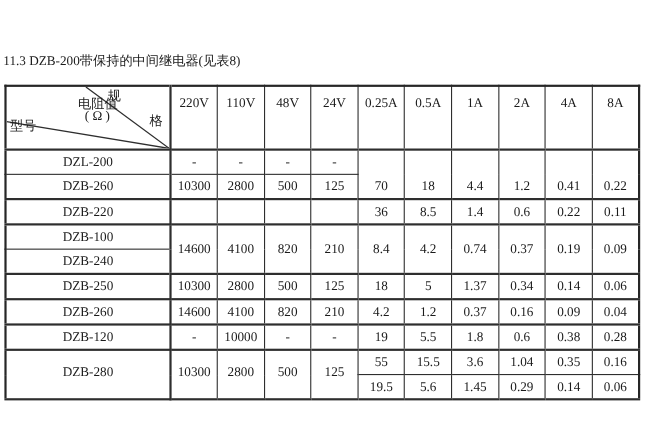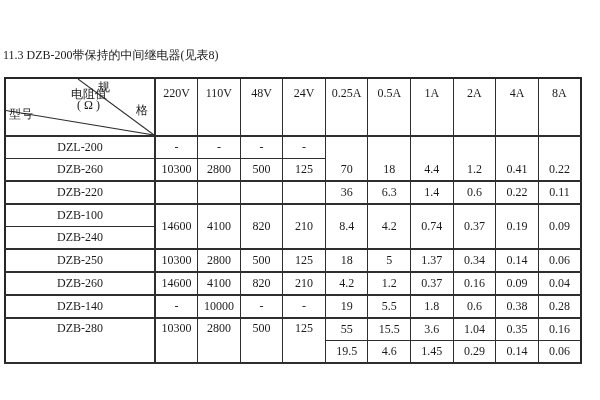--- a/index.html
+++ b/index.html
@@ -21,21 +21,21 @@
     border:1px solid #2e2e2e; border-bottom-width:2px;
     text-align:center; vertical-align:middle;
     font-size:12px; line-height:13px; padding:0; height:21px;
     overflow:hidden; white-space:nowrap;
   }
   tr.r-head td { height:48px; vertical-align:top; padding-top:8px; }
   td.diag { position:relative; padding:0; }
   td.tb { border-bottom-width:1px; }          
   td.mc, td.diag { border-right-width:2px; }  
   td.vb { vertical-align:bottom; padding-bottom:4px; }
-  td.vt { vertical-align:top; padding-top:3px; }
+  td.vt { vertical-align:top; padding-top:13px; }
   svg.dlines { position:absolute; left:0; top:0; width:100%; height:100%; display:block; }
   svg.dlines line { stroke:#2e2e2e; stroke-width:1; }
   .dg { position:absolute; font-size:12px; line-height:13px; white-space:nowrap; }
   .dg-spec1 { left:92px;  top:2px; }
   .dg-spec2 { left:130px; top:25px; }
   .dg-res   { left:33px;  top:9px;margin-left:32px; }
   .dg-unit  { left:71px;  top:20px; }
   .dg-model { left:3px;   top:29px; }
 </style>
 </head>
@@ -107,21 +107,21 @@
       <td>125</td>
     </tr>
 
     <tr>
       <td class="mc">DZB-220</td>
       <td></td>
       <td></td>
       <td></td>
       <td></td>
       <td>36</td>
-      <td>6.3</td>
+      <td>8.5</td>
       <td>1.4</td>
       <td>0.6</td>
       <td>0.22</td>
       <td>0.11</td>
     </tr>
 
     <tr>
       <td class="mc tb">DZB-100</td>
       <td rowspan="2">14600</td>
       <td rowspan="2">4100</td>
@@ -161,21 +161,21 @@
       <td>210</td>
       <td>4.2</td>
       <td>1.2</td>
       <td>0.37</td>
       <td>0.16</td>
       <td>0.09</td>
       <td>0.04</td>
     </tr>
 
     <tr>
-      <td class="mc">DZB-140</td>
+      <td class="mc">DZB-120</td>
       <td>-</td>
       <td>10000</td>
       <td>-</td>
       <td>-</td>
       <td>19</td>
       <td>5.5</td>
       <td>1.8</td>
       <td>0.6</td>
       <td>0.38</td>
       <td>0.28</td>
@@ -190,21 +190,21 @@
       <td class="tb">55</td>
       <td class="tb">15.5</td>
       <td class="tb">3.6</td>
       <td class="tb">1.04</td>
       <td class="tb">0.35</td>
       <td class="tb">0.16</td>
     </tr>
 
     <tr>
       <td>19.5</td>
-      <td>4.6</td>
+      <td>5.6</td>
       <td>1.45</td>
       <td>0.29</td>
       <td>0.14</td>
       <td>0.06</td>
     </tr>
 
   </tbody>
     </table>
 </div>
 

